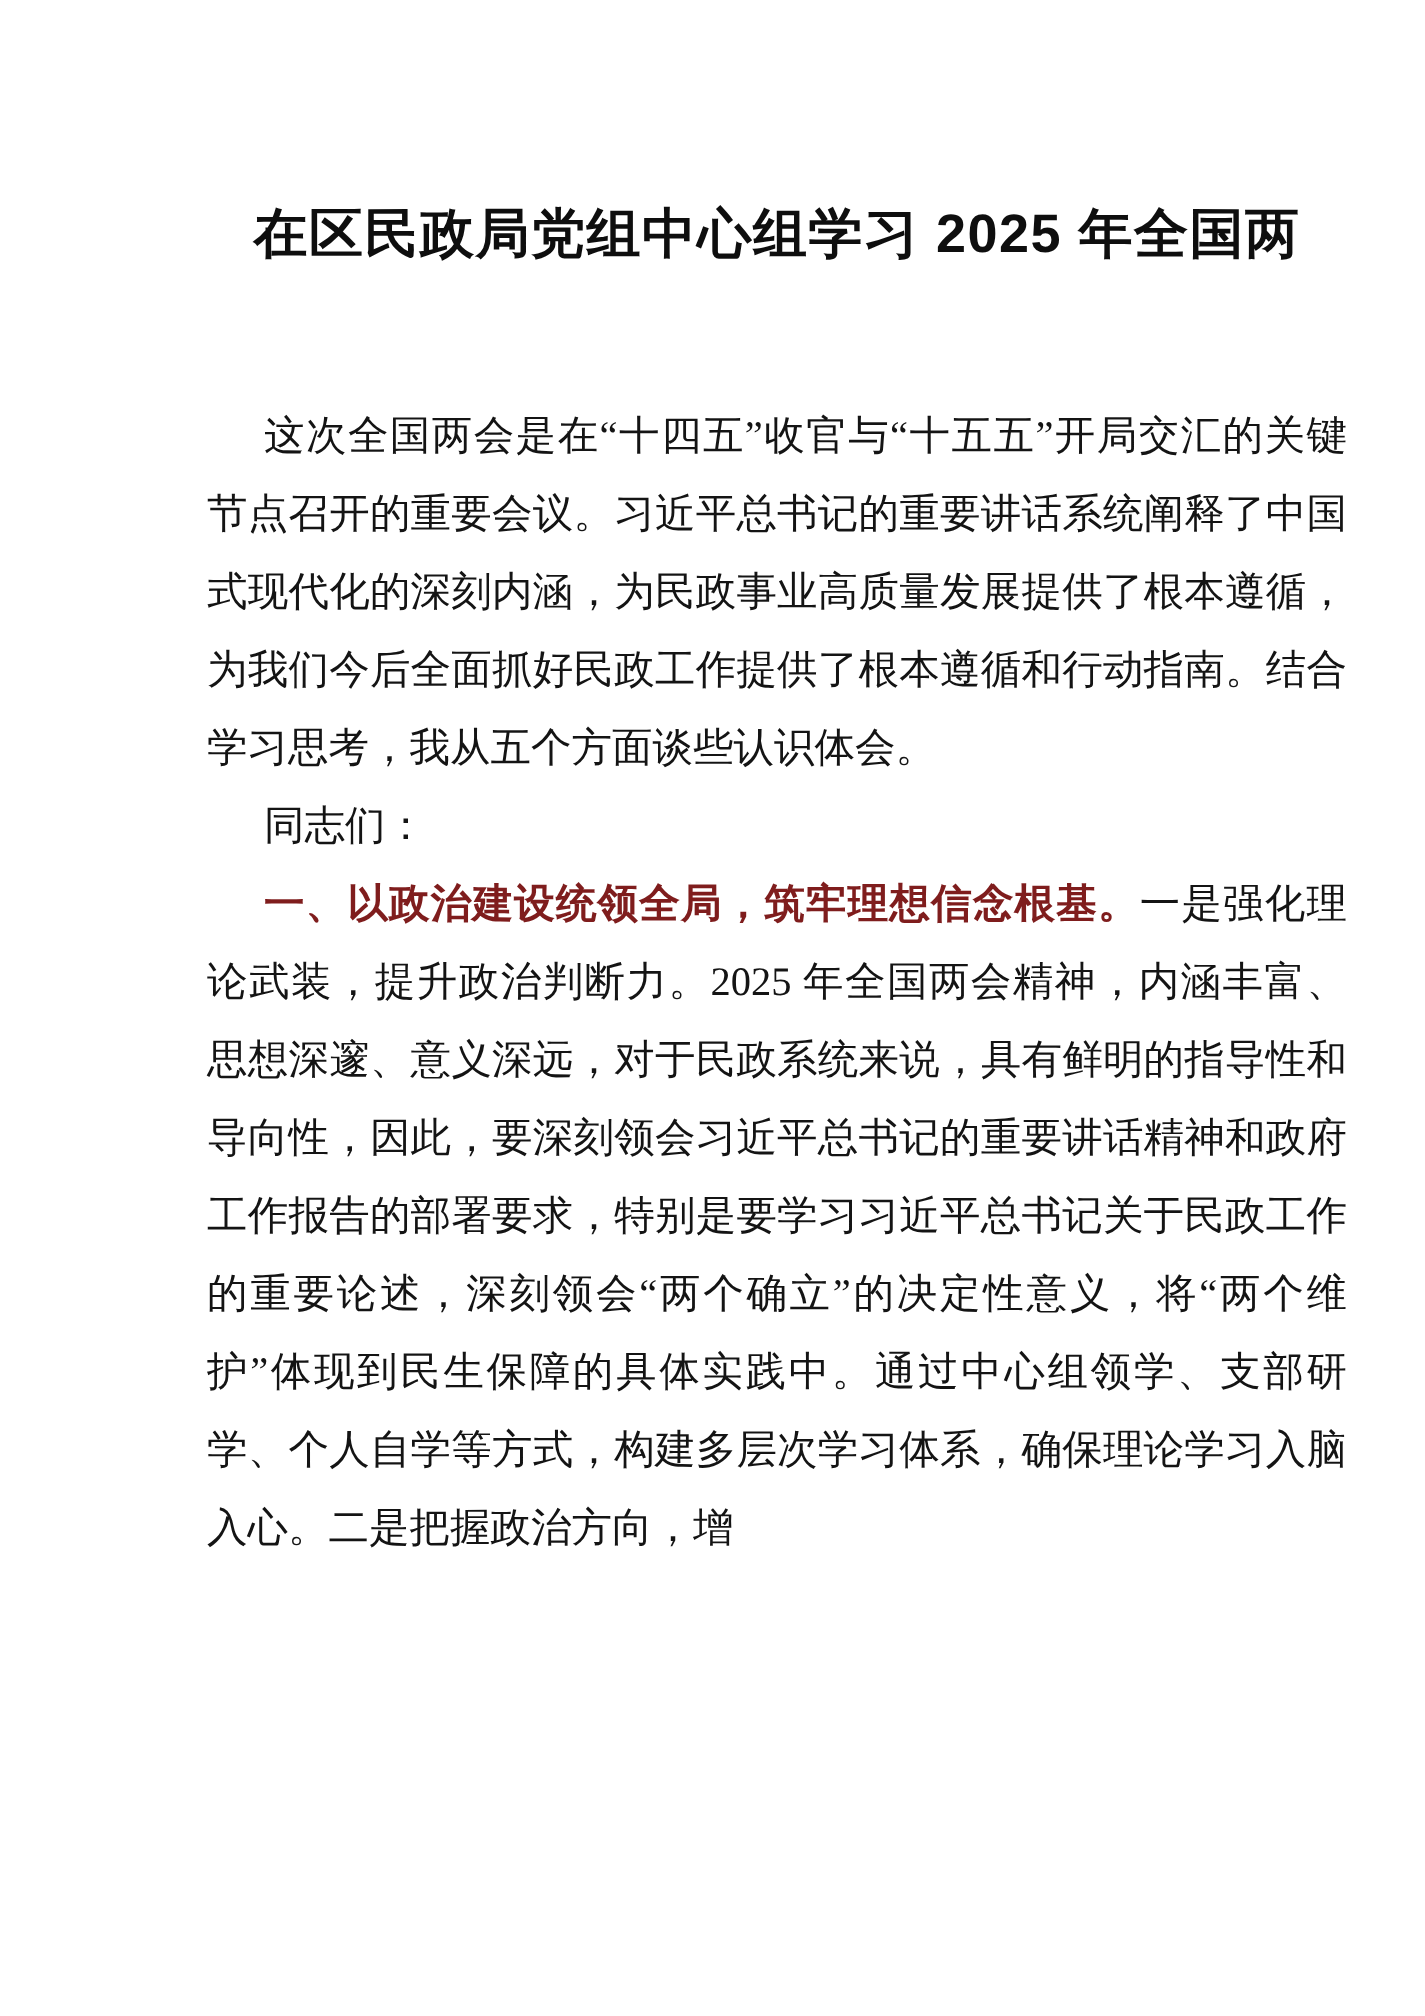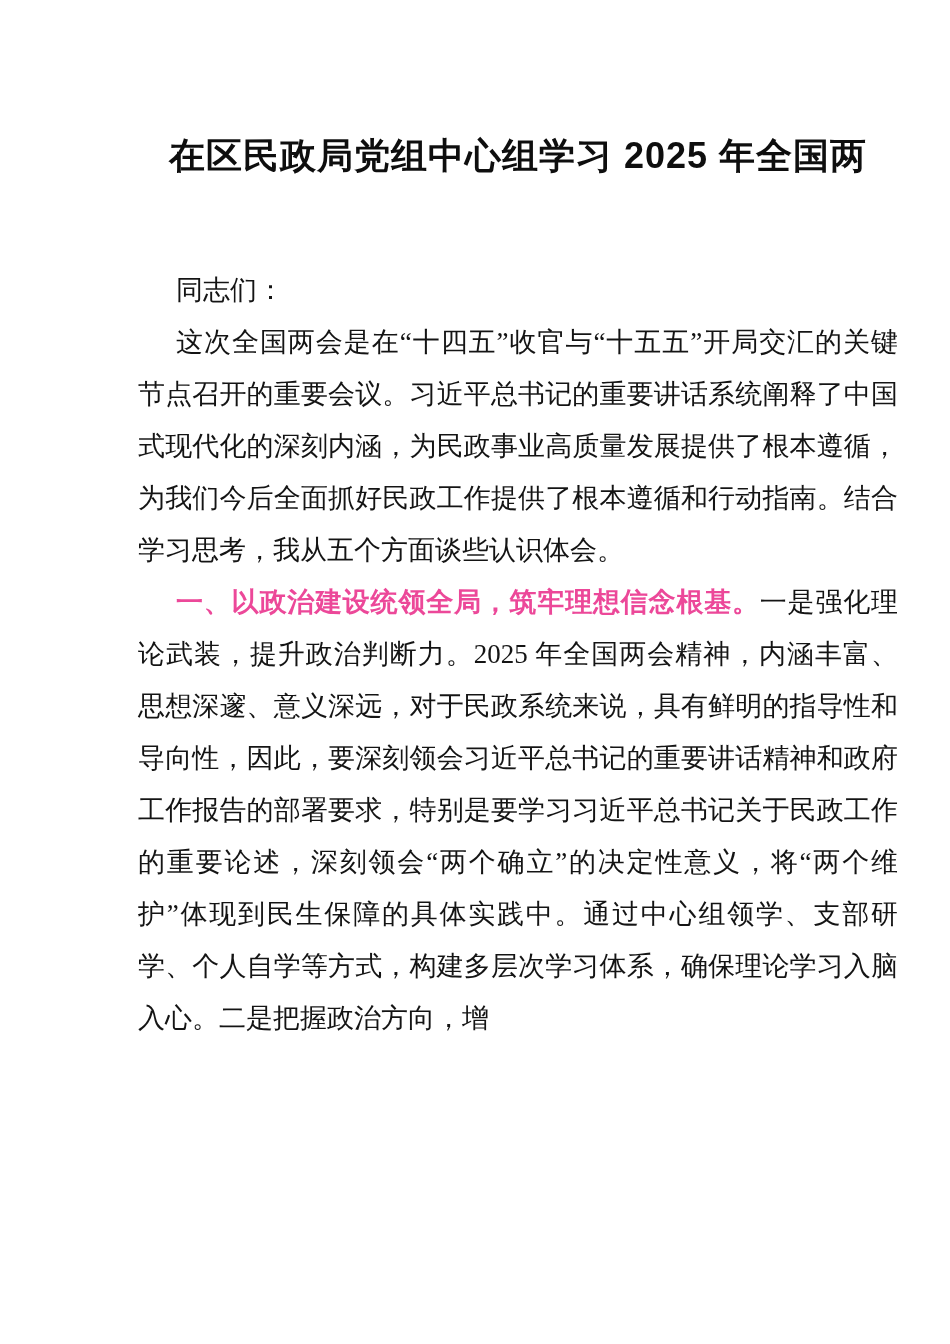--- a/index.html
+++ b/index.html
@@ -41,33 +41,33 @@
   .salutation {
     text-indent: 0;
   }
   .para {
     text-indent: 38px;
     margin: 0;
   }
   .para strong {
     font-family: "Liberation Sans", sans-serif;
     font-weight: 700;
-    color: #ec4899;
+    color: #7f1d1d;
   }
 </style>
 </head>
 <body>
 
 <div class="doc-page">
 
   <div class="doc-title">
     <div class="title-line">在区民政局党组中心组学习 2025 年全国两</div>
   </div>
 
   <div class="doc-body">
+    <p class="para">这次全国两会是在“十四五”收官与“十五五”开局交汇的关键节点召开的重要会议。习近平总书记的重要讲话系统阐释了中国式现代化的深刻内涵，为民政事业高质量发展提供了根本遵循，为我们今后全面抓好民政工作提供了根本遵循和行动指南。结合学习思考，我从五个方面谈些认识体会。</p>
+
     <p class="para salutation">同志们：</p>
-
-    <p class="para">这次全国两会是在“十四五”收官与“十五五”开局交汇的关键节点召开的重要会议。习近平总书记的重要讲话系统阐释了中国式现代化的深刻内涵，为民政事业高质量发展提供了根本遵循，为我们今后全面抓好民政工作提供了根本遵循和行动指南。结合学习思考，我从五个方面谈些认识体会。</p>
 
     <p class="para"><strong>一、以政治建设统领全局，筑牢理想信念根基。</strong><span>一是强化理论武装，提升政治判断力。2025 年全国两会精神，内涵丰富、思想深邃、意义深远，对于民政系统来说，具有鲜明的指导性和导向性，因此，要深刻领会习近平总书记的重要讲话精神和政府工作报告的部署要求，特别是要学习习近平总书记关于民政工作的重要论述，深刻领会“两个确立”的决定性意义，将“两个维护”体现到民生保障的具体实践中。通过中心组领学、支部研学、个人自学等方式，构建多层次学习体系，确保理论学习入脑入心。二是把握政治方向，增</span></p>
   </div>
 
 </div>
 
 </body></html>

